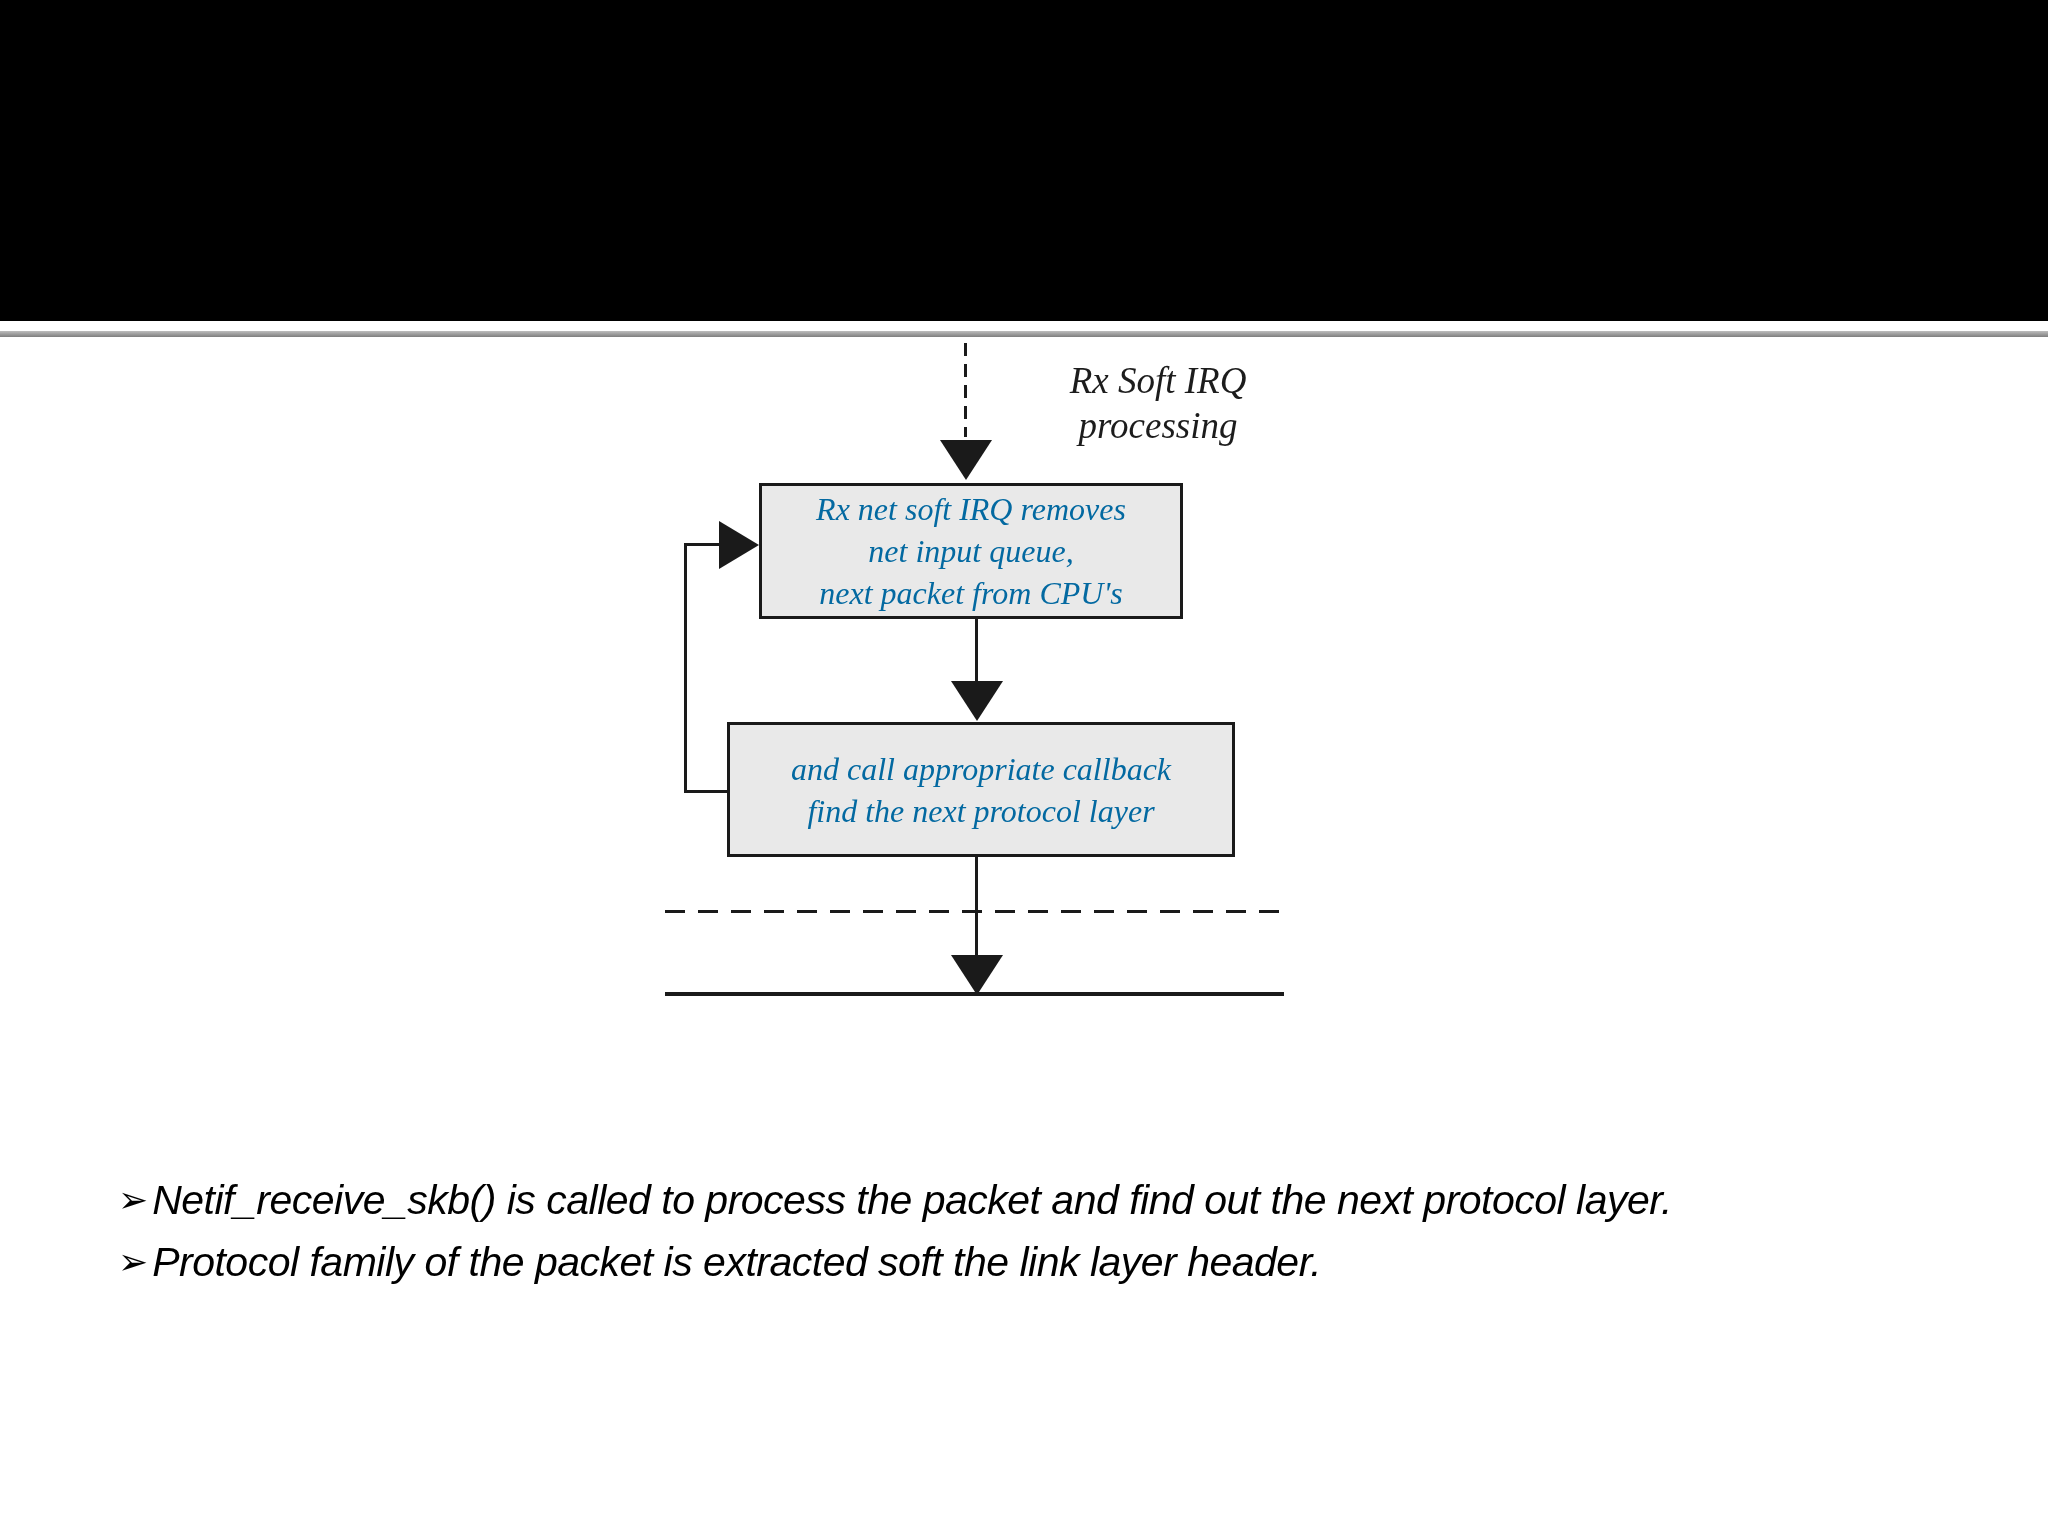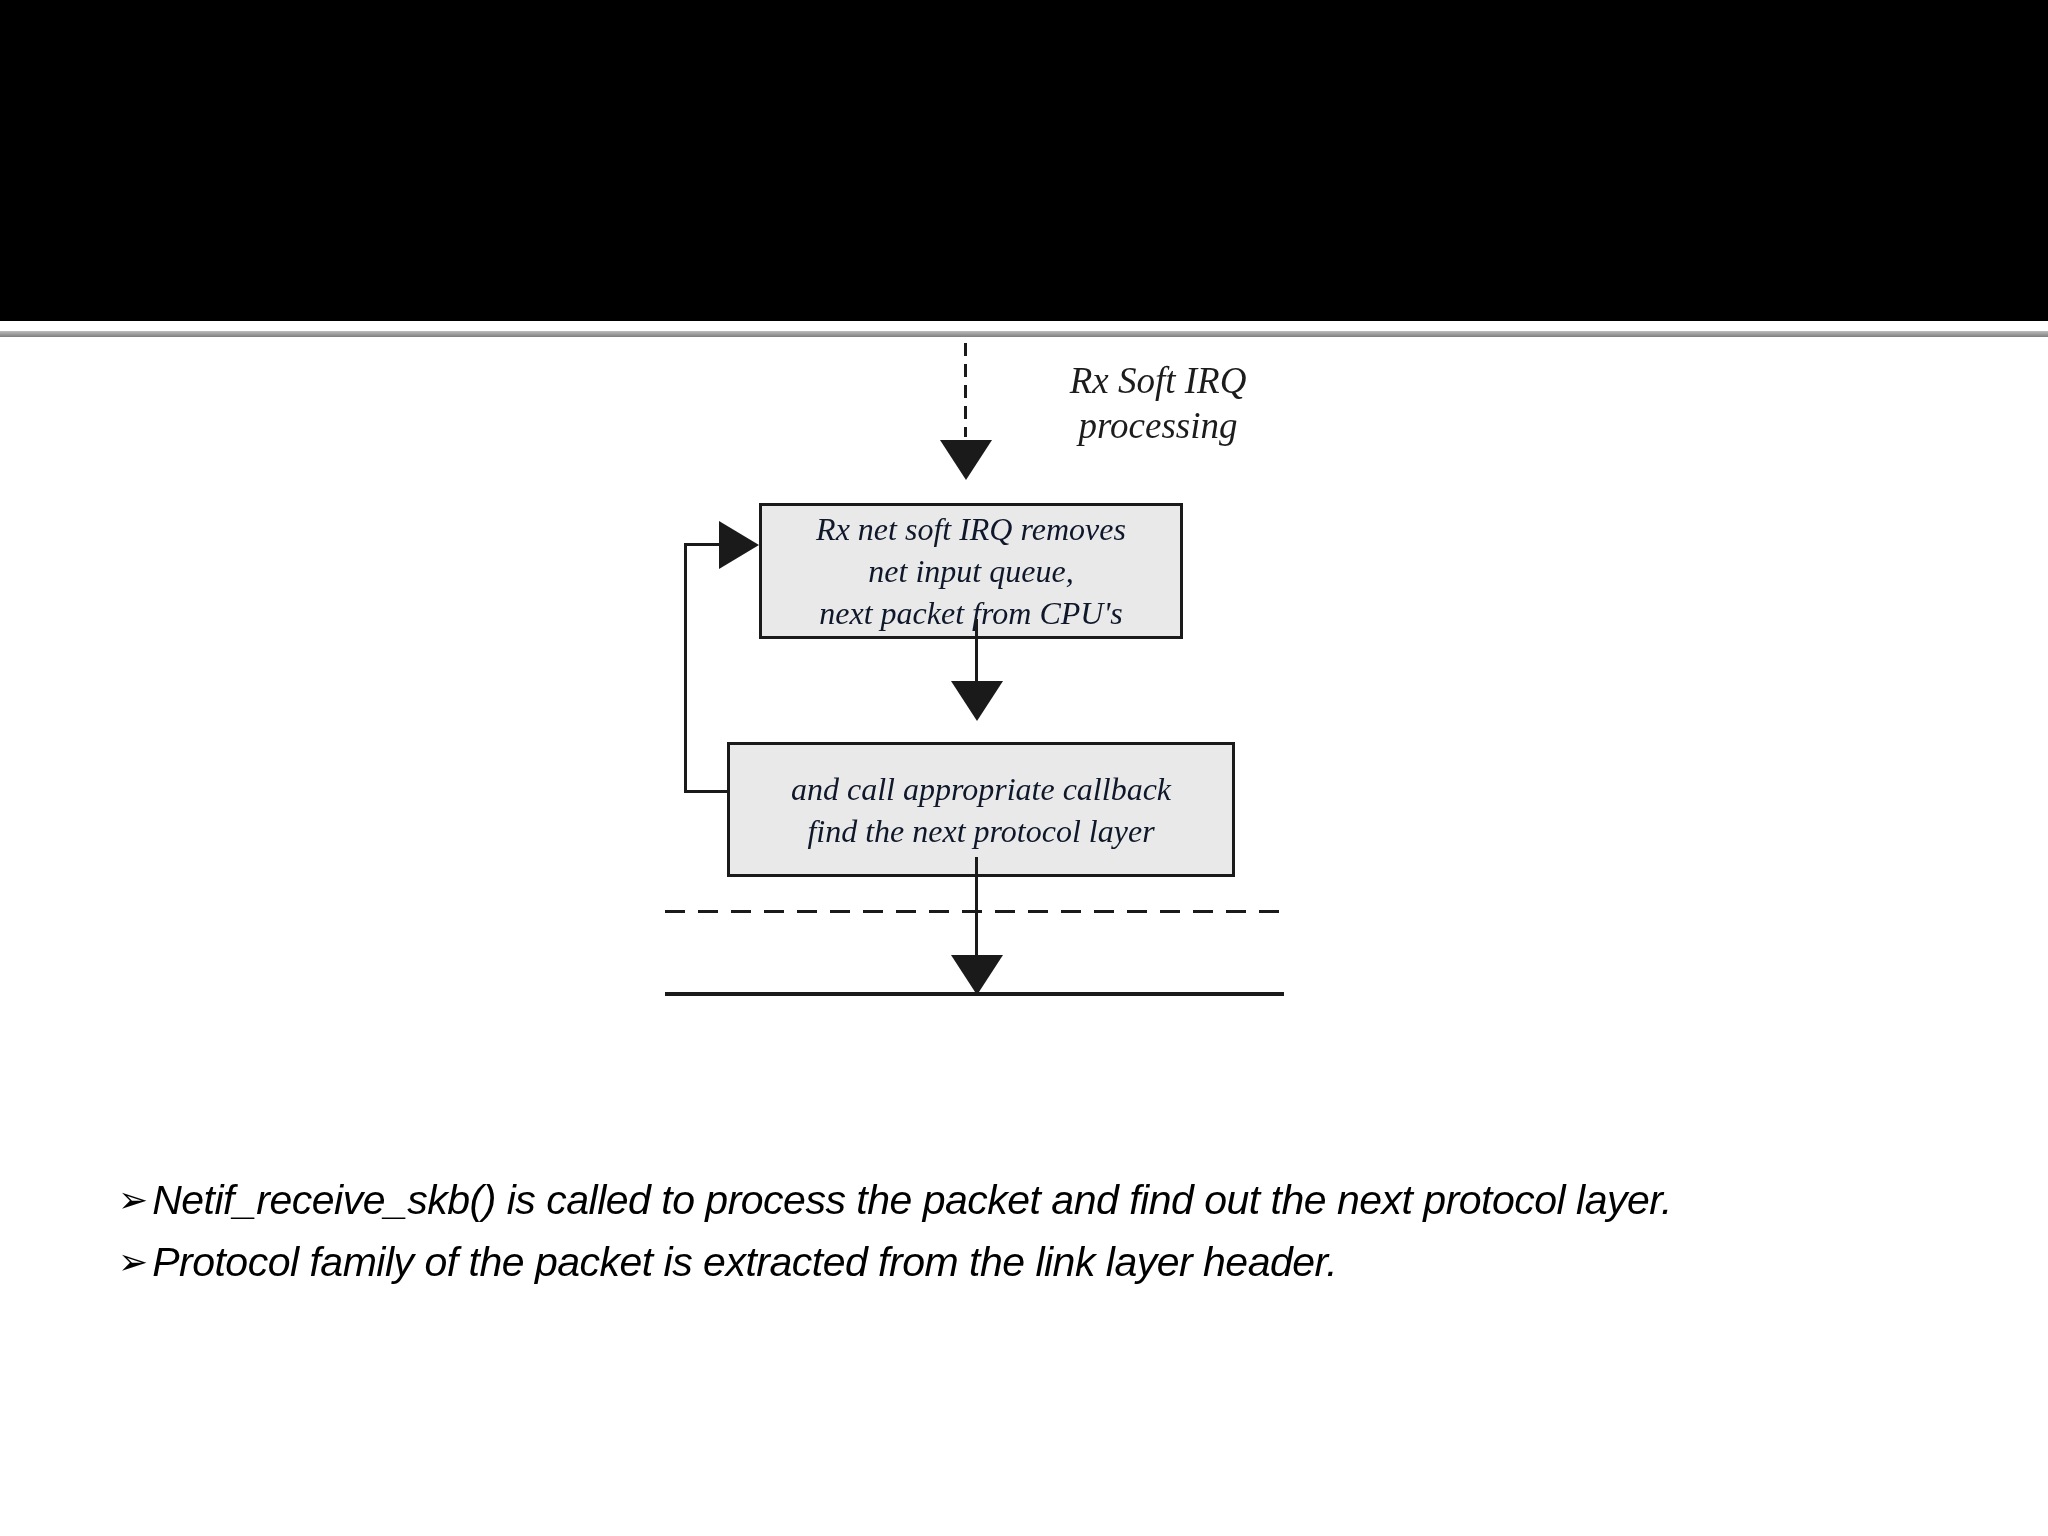--- a/index.html
+++ b/index.html
@@ -88,22 +88,21 @@
     background: #e9e9e9;
     border: 3px solid #1a1a1a;
     display: flex;
     flex-direction: column;
     justify-content: center;
     text-align: center;
     font-family: "Liberation Serif", serif;
     font-style: italic;
     font-size: 32px;
     line-height: 42px;
-    color: #0f172a;
-    margin-top: 20px;
+    color: #0369a1;
   }
   .flow-box.box1 {
     left: 759px; top: 483px;
     width: 424px; height: 136px;
   }
   .flow-box.box2 {
     left: 727px; top: 722px;
     width: 508px; height: 135px;
   }
 
@@ -175,15 +174,15 @@
 <div class="arrow-down" style="left:951px; top:955px;"></div>
 <div class="hline-thick" style="left:665px; top:992px; width:619px;"></div>
 
 <div class="bullets">
   <div class="bullet-line">
     <span class="bullet-marker">➢</span>
     <span class="bullet-text">Netif_receive_skb() is called to process the packet and find out the next protocol layer.</span>
   </div>
   <div class="bullet-line">
     <span class="bullet-marker">➢</span>
-    <span class="bullet-text">Protocol family of the packet is extracted from the link layer header.</span>
+    <span class="bullet-text">Protocol family of the packet is extracted soft the link layer header.</span>
   </div>
 </div>
 
 </body></html>

